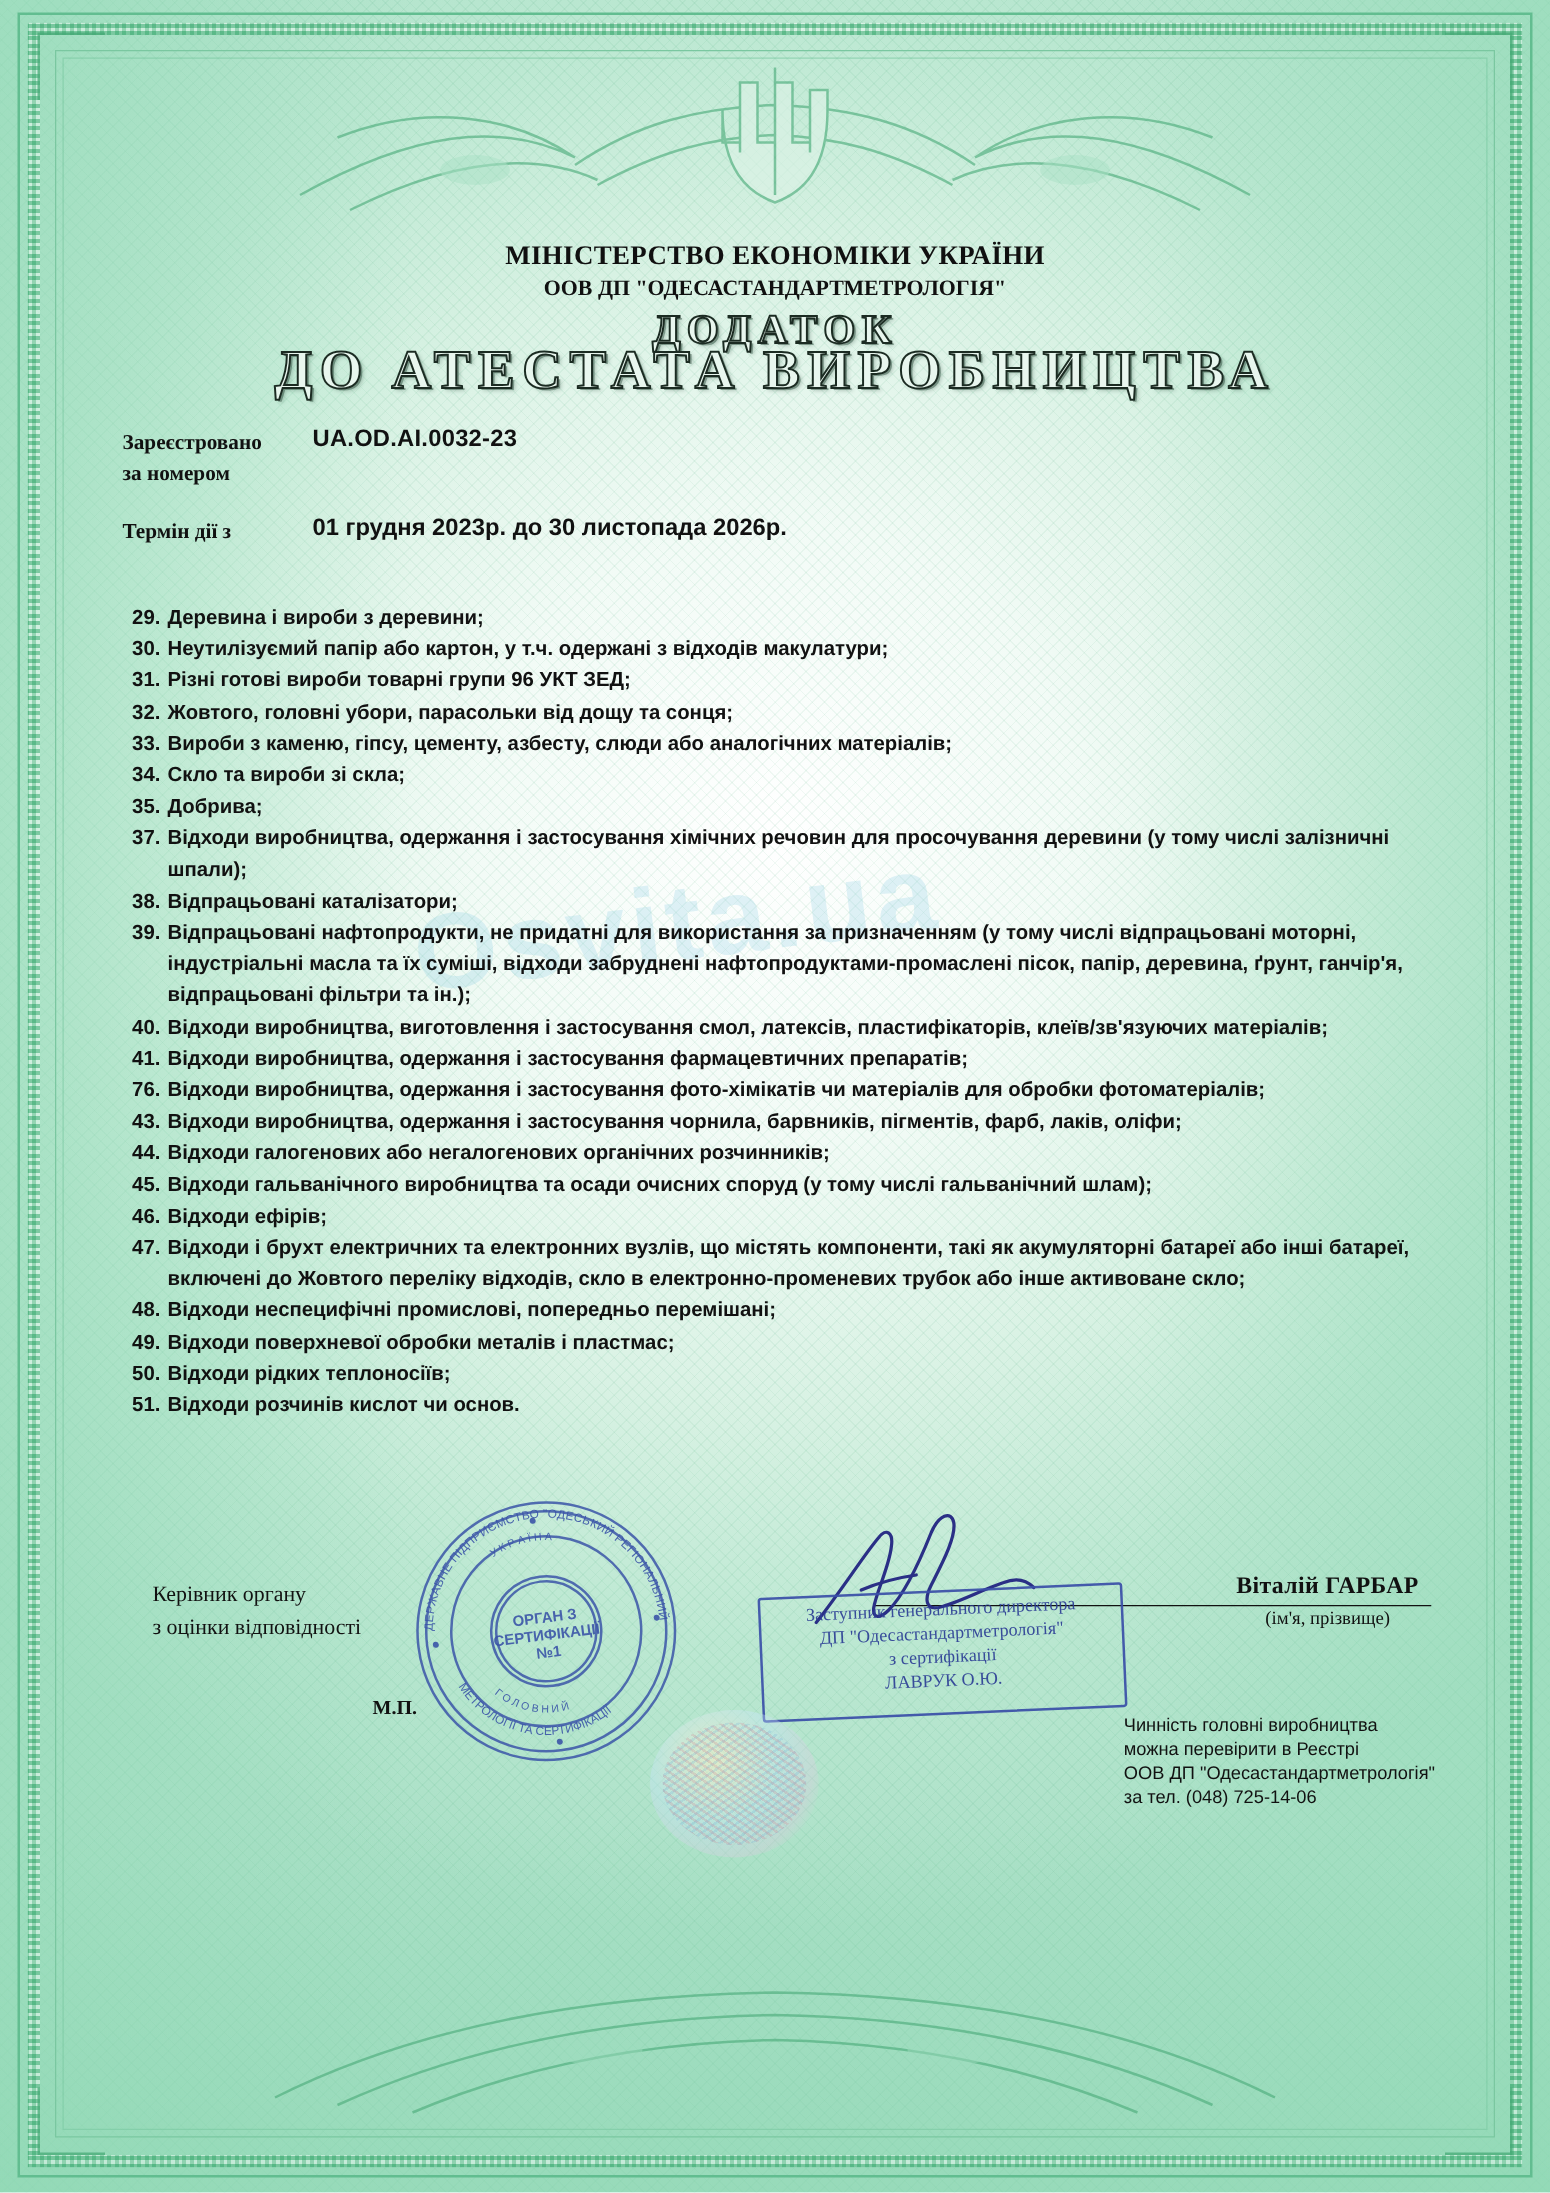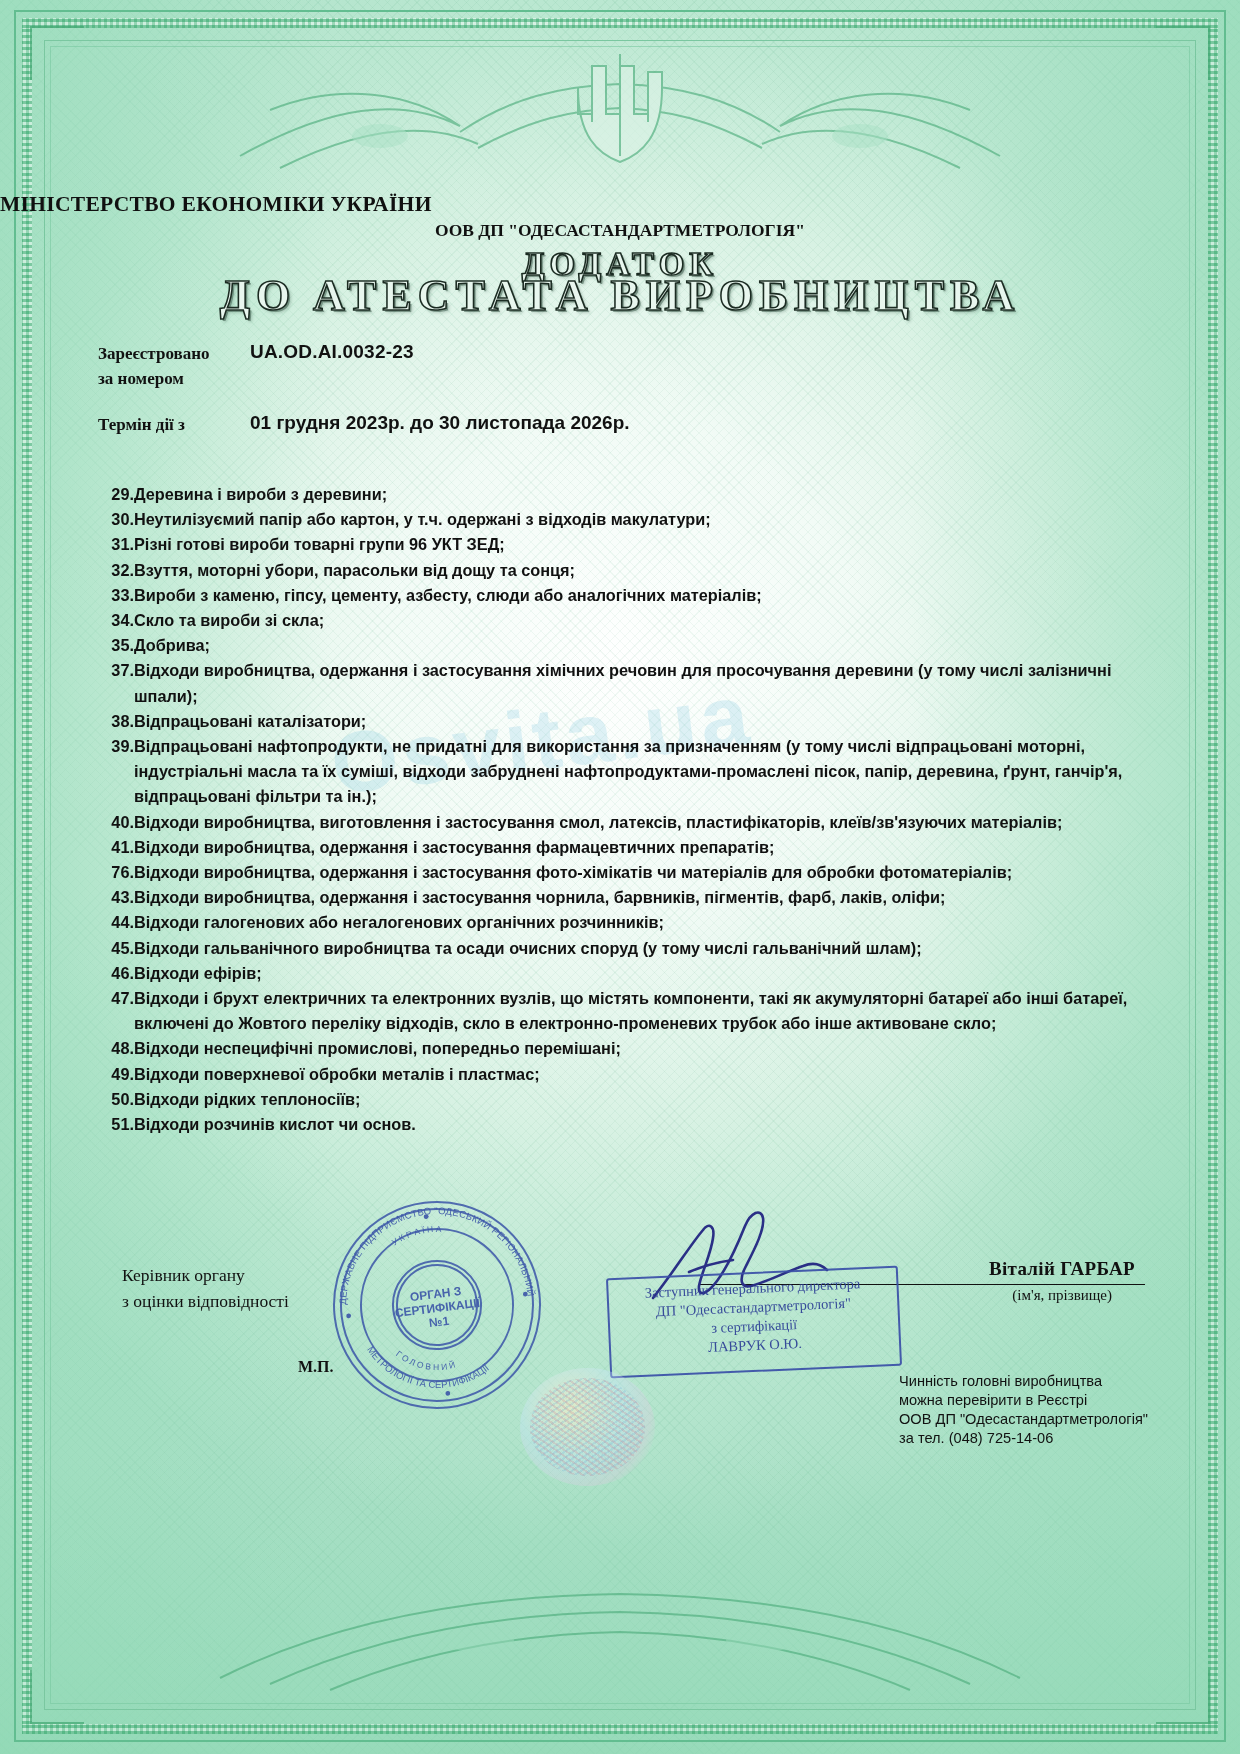--- a/index.html
+++ b/index.html
@@ -77,21 +77,21 @@
     display:flex; align-items:center; justify-content:center;
     pointer-events:none;
   }
   .orn-wings { opacity:.62; }
 
   
   .content { position:absolute; left:0; right:0; top:0; }
 
   .ministry {
     position:absolute; left:0; right:0; top:192px;
-    text-align:left;
+    text-align:center;
     font-family:"Liberation Serif", serif;
     font-weight:700;
     font-size:21.5px;
     letter-spacing:.3px;
     color:#101010;
   }
   .org {
     position:absolute; left:0; right:0; top:220px;
     text-align:center;
     font-family:"Liberation Serif", serif;
@@ -146,21 +146,21 @@
   .li {
     display:flex;
     font-family:"Liberation Sans", sans-serif;
     font-size:16.3px;
     font-weight:700;
     color:#111;
     line-height:25.2px;
     margin-bottom:0;
   }
   .li .num {
-    width:34px; flex:0 0 34px; text-align:right;
+    width:34px; flex:0 0 34px; text-align:center;
   }
   .li .txt { flex:1; }
 
   
   .watermark {
     position:absolute; left:330px; top:690px;
     font-family:"Liberation Sans", sans-serif;
     font-size:86px; font-weight:700;
     color:rgba(120,195,225,.22);
     letter-spacing:4px;
@@ -322,21 +322,21 @@
       <div class="li">
           <span class="num">30.</span>
           <span class="txt">Неутилізуємий папір або картон, у т.ч. одержані з відходів макулатури;</span>
         </div>
       <div class="li">
           <span class="num">31.</span>
           <span class="txt">Різні готові вироби товарні групи 96 УКТ ЗЕД;</span>
         </div>
       <div class="li">
           <span class="num">32.</span>
-          <span class="txt">Взуття, моторні убори, парасольки від дощу та сонця;</span>
+          <span class="txt">Жовтого, головні убори, парасольки від дощу та сонця;</span>
         </div>
       <div class="li">
           <span class="num">33.</span>
           <span class="txt">Вироби з каменю, гіпсу, цементу, азбесту, слюди або аналогічних матеріалів;</span>
         </div>
       <div class="li">
           <span class="num">34.</span>
           <span class="txt">Скло та вироби зі скла;</span>
         </div>
       <div class="li">

